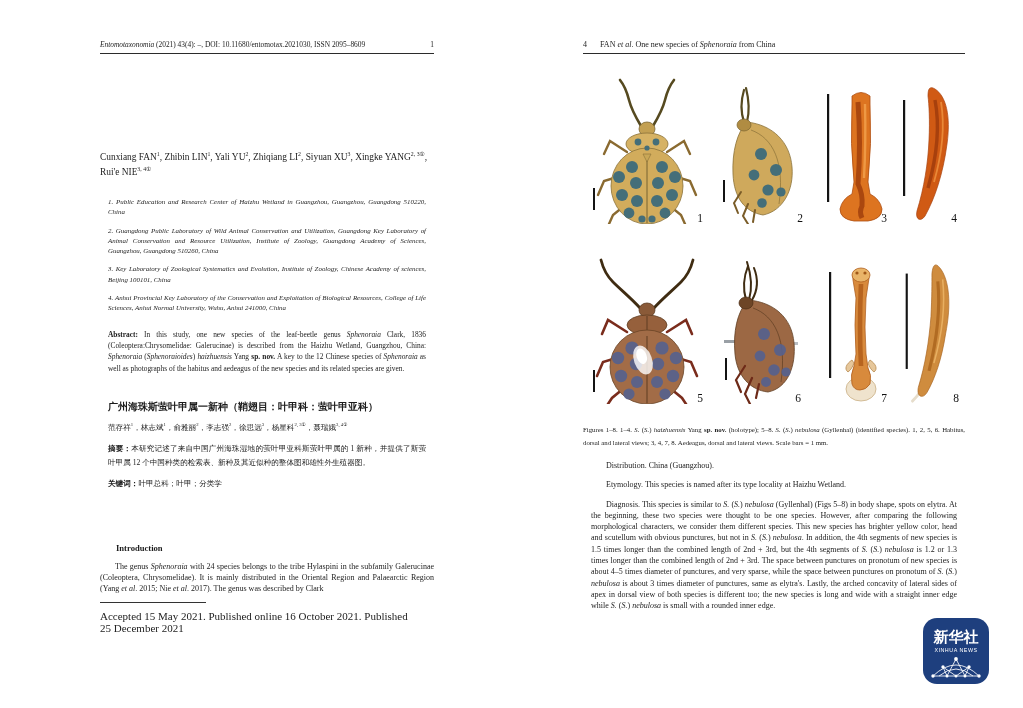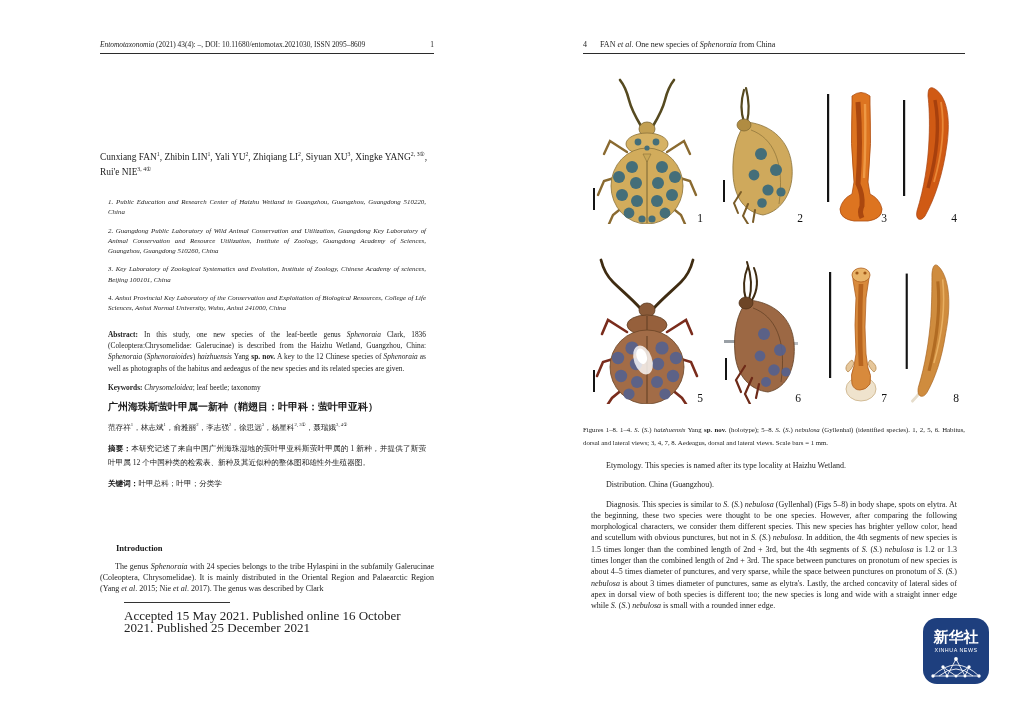--- a/index.html
+++ b/index.html
@@ -21,21 +21,21 @@
     line-height:20px; text-align:justify; }
   .lp-authors { position:absolute; top:112px; left:0; right:0; font-size:9.4px; line-height:15px; }
   .lp-affils { position:absolute; top:151px; left:0; right:0; font-size:6.9px; font-style:italic;
     line-height:10.3px; text-align:justify; }
   .lp-abstract { position:absolute; top:283px; left:0; right:0; font-size:7.4px; line-height:11.2px; text-align:justify; }
   .lp-cn { position:absolute; top:354px; left:0; right:0; font-size:7.6px; line-height:13.2px; text-align:justify; }
   .lp-cn .cn-title { font-size:10px; font-weight:bold; margin-bottom:3px; }
   .lp-intro-h { position:absolute; top:505px; font-size:8.6px; font-weight:bold;margin-left:16px; }
   .lp-intro { position:absolute; top:523px; left:0; right:0; font-size:8px; line-height:11px;
     text-align:justify; text-indent:15px; }
-  .lp-foot { position:absolute; top:564px; left:0; right:16px; font-size:13px; line-height:12px; color:#222;margin-left:24px; }
+  .lp-foot { position:absolute; top:564px; left:0; right:16px; font-size:11px; line-height:12px; color:#222; }
   .lp-foot .rule { width:106px; border-top:1px solid #333; margin-bottom:7px; }
 
   
   #right-page { left:583px; top:38px; width:382px; height:660px; }
   .rp-header { position:absolute; top:2px; left:0; right:0; display:flex; gap:13px;
     font-size:8px; border-bottom:1.5px solid #2b2b2b; padding-bottom:4px; }
   .plate { position:absolute; top:24px; left:0; width:382px; height:358px; }
   .fig { position:absolute; }
   .fig svg { display:block; }
   .fig .num { position:absolute; right:0; bottom:0; font-size:11.5px; color:#111; }
@@ -62,21 +62,20 @@
 
   <div class="lp-affils">
     <p>1. Public Education and Research Center of Haizhu Wetland in Guangzhou, Guangzhou, Guangdong 510220, China</p>
     <p>2. Guangdong Public Laboratory of Wild Animal Conservation and Utilization, Guangdong Key Laboratory of Animal Conservation and Resource Utilization, Institute of Zoology, Guangdong Academy of Sciences, Guangzhou, Guangdong 510260, China</p>
     <p>3. Key Laboratory of Zoological Systematics and Evolution, Institute of Zoology, Chinese Academy of sciences, Beijing 100101, China</p>
     <p>4. Anhui Provincial Key Laboratory of the Conservation and Exploitation of Biological Resources, College of Life Sciences, Anhui Normal University, Wuhu, Anhui 241000, China</p>
   </div>
 
   <div class="lp-abstract">
     <p><b>Abstract:</b> In this study, one new species of the leaf-beetle genus <i>Sphenoraia</i> Clark, 1836 (Coleoptera:Chrysomelidae: Galerucinae) is described from the Haizhu Wetland, Guangzhou, China: <i>Sphenoraia</i> (<i>Sphenoraioides</i>) <i>haizhuensis</i> Yang <b>sp. nov.</b> A key to the 12 Chinese species of <i>Sphenoraia</i> as well as photographs of the habitus and aedeagus of the new species and its related species are given.</p>
-    <p><b>Keywords:</b> <i>Chrysomeloidea</i>; leaf beetle; taxonomy</p>
   </div>
 
   <div class="lp-cn">
     <p class="cn-title">广州海珠斯萤叶甲属一新种（鞘翅目：叶甲科：萤叶甲亚科）</p>
     <p>范存祥<sup>1</sup>，林志斌<sup>1</sup>，俞雅丽<sup>2</sup>，李志强<sup>2</sup>，徐思远<sup>3</sup>，杨星科<sup>2, 3①</sup>，聂瑞娥<sup>3, 4①</sup></p>
     <p><b>摘要：</b>本研究记述了来自中国广州海珠湿地的萤叶甲亚科斯萤叶甲属的 1 新种，并提供了斯萤叶甲属 12 个中国种类的检索表、新种及其近似种的整体图和雄性外生殖器图。</p>
     <p><b>关键词：</b>叶甲总科；叶甲；分类学</p>
   </div>
 
   <div class="lp-intro-h">Introduction</div>
@@ -281,22 +280,22 @@
         <path d="M37,24 C40,54 36,84 28,116" stroke="#9c5510" stroke-width="3.2" fill="none" opacity="0.6"></path>
         <path d="M42,22 C45,50 41,80 33,108" stroke="#edb86a" stroke-width="1.6" fill="none" opacity="0.8"></path>
       </svg>
       <span class="num">8</span>
     </div>
   </div>
 
   <div class="rp-caption">Figures 1–8. 1–4. <i>S.</i> (<i>S.</i>) <i>haizhuensis</i> Yang <b>sp. nov.</b> (holotype); 5–8. <i>S.</i> (<i>S.</i>) <i>nebulosa</i> (Gyllenhal) (identified species). 1, 2, 5, 6. Habitus, dorsal and lateral views; 3, 4, 7, 8. Aedeagus, dorsal and lateral views. Scale bars = 1 mm.</div>
 
   <div class="rp-body">
+    <p>Distribution. China (Guangzhou).</p>
     <p>Etymology. This species is named after its type locality at Haizhu Wetland.</p>
-    <p>Distribution. China (Guangzhou).</p>
     <p>Diagnosis. This species is similar to <i>S.</i> (<i>S.</i>) <i>nebulosa</i> (Gyllenhal) (Figs 5–8) in body shape, spots on elytra. At the beginning, these two species were thought to be one species. However, after comparing the following morphological characters, we consider them different species. This new species has brighter yellow color, head and scutellum with obvious punctures, but not in <i>S.</i> (<i>S.</i>) <i>nebulosa</i>. In addition, the 4th segments of new species is 1.5 times longer than the combined length of 2nd + 3rd, but the 4th segments of <i>S.</i> (<i>S.</i>) <i>nebulosa</i> is 1.2 or 1.3 times longer than the combined length of 2nd + 3rd. The space between punctures on pronotum of new species is about 4–5 times diameter of punctures, and very sparse, while the space between punctures on pronotum of <i>S.</i> (<i>S.</i>) <i>nebulosa</i> is about 3 times diameter of punctures, same as elytra's. Lastly, the arched concavity of lateral sides of apex in dorsal view of both species is different too; the new species is long and wide with a straight inner edge while <i>S.</i> (<i>S.</i>) <i>nebulosa</i> is small with a rounded inner edge.</p>
   </div>
 </div>
 
 <div class="xinhua">
   <svg width="70" height="80" viewBox="0 0 70 80">
     <rect x="2" y="2" width="66" height="66" rx="14" fill="#1e3f7e"></rect>
     <text x="35" y="26" text-anchor="middle" font-size="15" font-weight="bold" fill="#ffffff">新华社</text>
     <text x="35" y="36" text-anchor="middle" font-size="5.4" fill="#ffffff" letter-spacing="0.5">XINHUA NEWS</text>
     <g stroke="#ffffff" stroke-width="0.9" fill="none" opacity="0.95">

